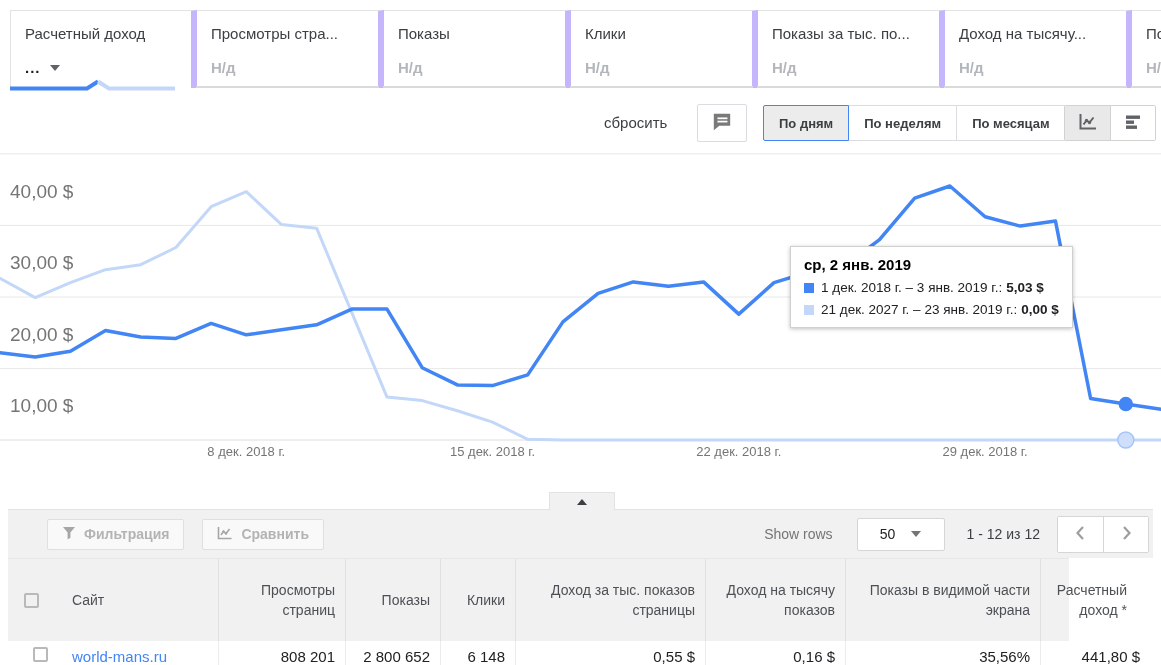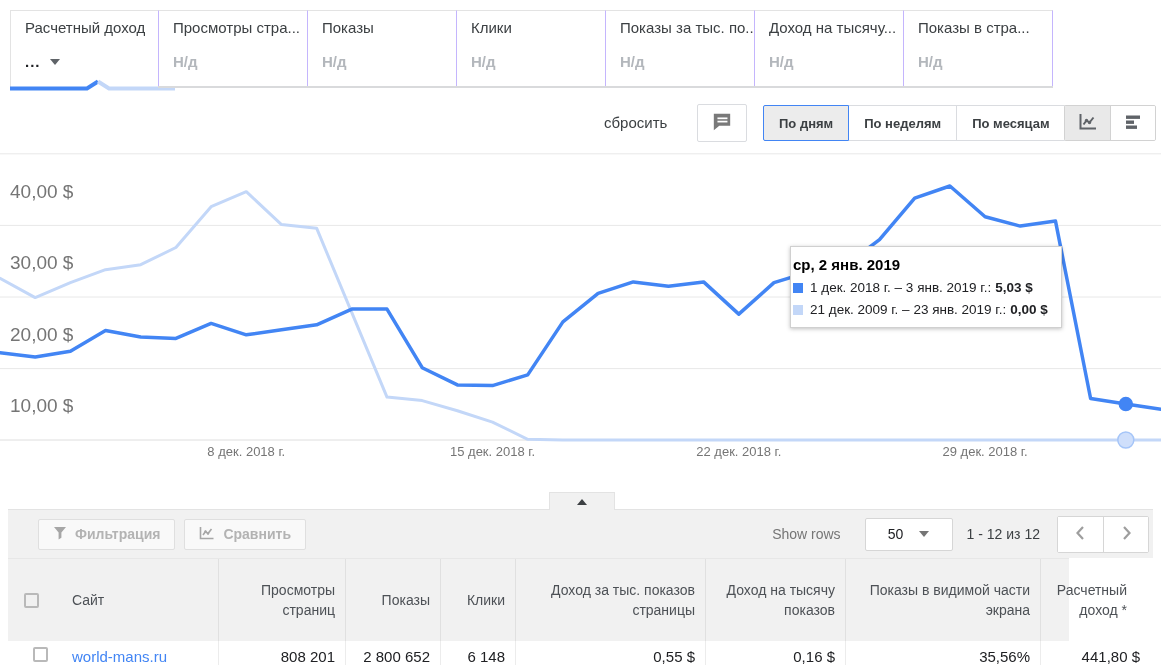--- a/index.html
+++ b/index.html
@@ -4,23 +4,23 @@
 <style>
   * { margin:0; padding:0; box-sizing:border-box; }
   html,body { background:#fff; }
   .screen {
     position:relative; width:1161px; height:665px; overflow:hidden;
     background:#fff; font-family:"Liberation Sans", sans-serif; color:#202124;
   }
   
   .cards { position:absolute; left:10px; top:10px; display:flex; }
   .card {
-    position:relative; width:149px; height:78px;
-    border-top:1px solid #e3e3e3; border-right:1px solid #c4b5fd;
-    padding:8px 0 0 14px; background:#fff;
+    position:relative; width:187px; height:78px;
+    border-top:1px solid #e3e3e3; border-right:6px solid #c4b5fd;
+    padding:14px 0 0 14px; background:#fff;
   }
   .card:first-child { border-left:1px solid #e3e3e3; }
   .card-label { font-size:15px; color:#3c4043; white-space:nowrap; overflow:hidden; }
   .card-value { margin-top:17px; font-size:15px; font-weight:bold; color:#b3b7bc; }
   .card-value.active { color:#202124; letter-spacing:1px; }
   .caret-down {
     display:inline-block; width:0; height:0; margin-left:9px; vertical-align:2px;
     border-left:5px solid transparent; border-right:5px solid transparent;
     border-top:6px solid #5f6368;
   }
@@ -49,49 +49,49 @@
   .view-btn { width:45px; display:flex; align-items:center; justify-content:center; cursor:pointer; background:#fff; border:none; }
   .view-btn + .view-btn { border-left:1px solid #d2d2d2; }
   .view-btn.selected { background:#e9e9e9; }
   
   .chart-area { position:absolute; left:0; top:150px; width:1161px; height:315px; }
   .ytick { position:absolute; font-size:19px; color:#757575;margin-top:23px; }
   .xtick { position:absolute; top:294px; font-size:13px; color:#757575; transform:translateX(-50%); white-space:nowrap; }
   .tooltip {
     position:absolute; left:790px; top:246px; z-index:5;
     background:#fff; border:1px solid #d0d0d0; box-shadow:0 1px 4px rgba(0,0,0,.25);
-    padding:9px 13px 10px 2px; white-space:nowrap;
+    padding:9px 13px 10px 13px; white-space:nowrap;
   }
   .tooltip-title { font-size:15px; font-weight:bold; margin-bottom:5px; color:#000; }
   .tooltip-row { display:flex; align-items:center; font-size:13.5px; color:#202124; margin-top:7px; }
   .swatch { width:10px; height:10px; margin-right:7px; flex:none; }
   .tooltip-row b { margin-left:4px; }
   
   .collapse-btn {
     position:absolute; left:549px; top:492px; width:66px; height:18px; z-index:2;
     background:#f1f1f1; border:1px solid #e3e3e3; border-bottom:none;
     display:flex; align-items:center; justify-content:center; cursor:pointer;
   }
   .tri-up { width:0; height:0; border-left:5px solid transparent; border-right:5px solid transparent; border-bottom:6px solid #3c4043; }
   .toolbar {
     position:absolute; left:8px; right:8px; top:509px; height:49px;
     background:#f1f1f1; border-top:1px solid #e3e3e3;
     display:flex; align-items:center; padding-left:30px;
   }
   .tool-btn {
     height:31px; display:flex; align-items:center; gap:8px; padding:0 14px;
     background:#f9f9f9; border:1px solid #dfdfdf; border-radius:2px;
-    font-size:14px; font-weight:600; color:#b3b3b3; margin-right:9px; cursor:default; font-family:inherit;
+    font-size:14px; font-weight:600; color:#b3b3b3; margin-right:9px; cursor:default; font-family:inherit;margin-left:9px;
   }
   .toolbar-right { margin-left:auto; display:flex; align-items:center; padding-right:4px; }
   .show-rows-label { font-size:14px; color:#757575; margin-right:24px; }
   .rows-select {
     width:88px; height:33px; background:#fff; border:1px solid #d6d6d6; border-radius:2px;
     display:flex; align-items:center; justify-content:center; gap:16px;
-    font-size:14px; color:#202124; cursor:pointer; margin-right:14px;
+    font-size:14px; color:#202124; cursor:pointer; margin-right:22px;
   }
   .rows-select .caret-down { margin-left:0; border-top-color:#757575; }
   .range-label { font-size:14px; color:#3c4043; margin-right:17px; }
   .pager { display:flex; height:37px; border:1px solid #d6d6d6; border-radius:2px; background:#fff; }
   .pager-btn { width:45px; display:flex; align-items:center; justify-content:center; border:none; background:#fff; cursor:default; }
   .pager-btn + .pager-btn { border-left:1px solid #d6d6d6; }
   
   .tgrid { display:grid; grid-template-columns:50px 160px 127px 95px 75px 190px 140px 195px 113px; }
   .thead { position:absolute; left:8px; width:1061px; top:558px; height:83px; background:#f1f1f1; border-top:1px solid #e7e7e7; }
   .th {
@@ -217,21 +217,21 @@
   <div class="tooltip">
     <div class="tooltip-title">ср, 2 янв. 2019</div>
     <div id="tooltip-rows">
         <div class="tooltip-row">
           <span class="swatch" style="background: rgb(66, 133, 244);"></span>
           <span>1 дек. 2018 г. – 3 янв. 2019 г.:</span>
           <b>5,03 $</b>
         </div>
         <div class="tooltip-row">
           <span class="swatch" style="background: rgb(195, 215, 248);"></span>
-          <span>21 дек. 2009 г. – 23 янв. 2019 г.:</span>
+          <span>21 дек. 2027 г. – 23 янв. 2019 г.:</span>
           <b>0,00 $</b>
         </div>
       </div>
   </div>
 
   <div class="collapse-btn">
     <span class="tri-up"></span>
   </div>
 
   <div class="toolbar">

